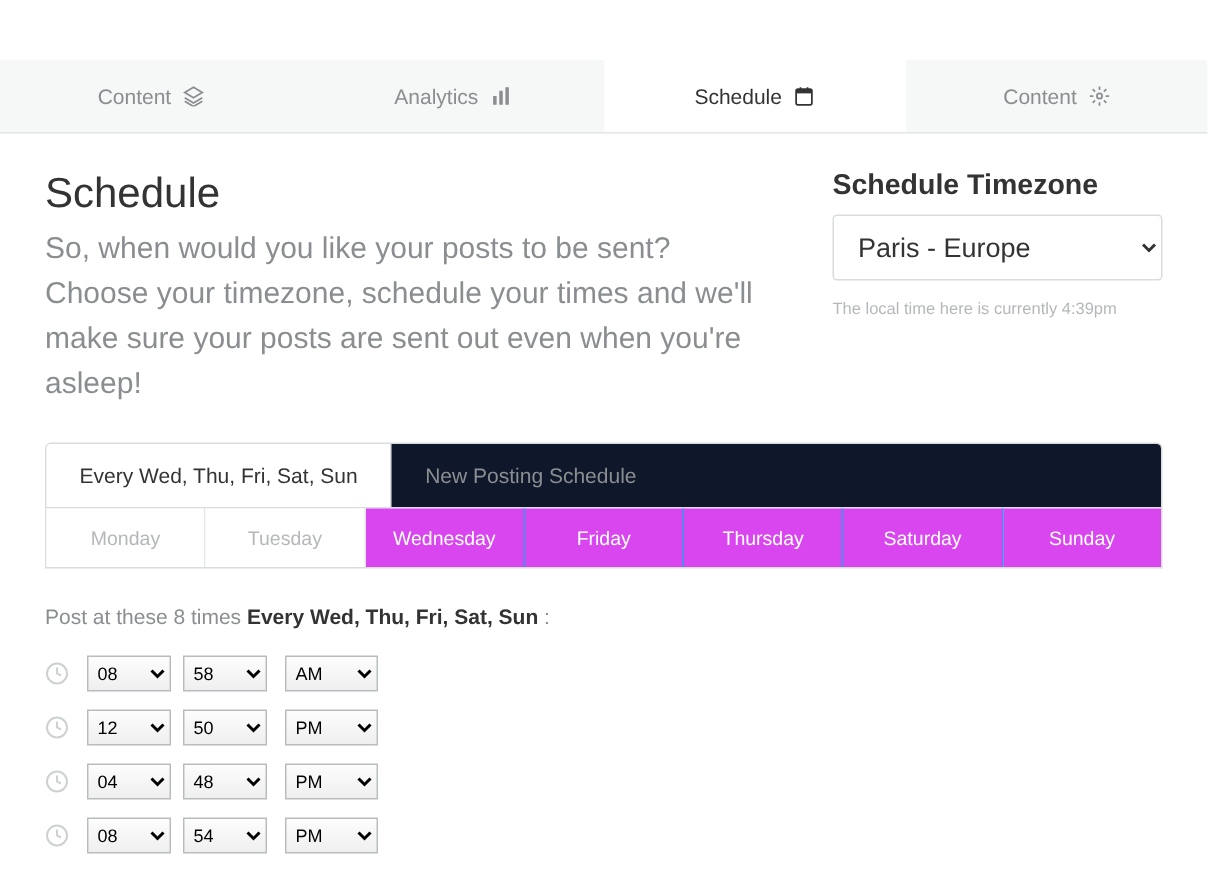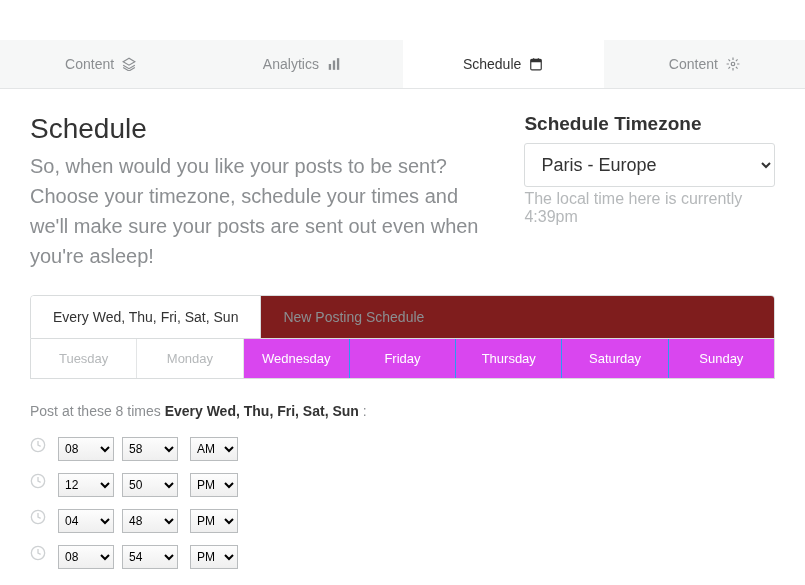--- a/index.html
+++ b/index.html
@@ -7,36 +7,36 @@
 .nav-tabs { display: flex; background: #f6f7f7; border-bottom: 1px solid #e3e5e6; margin-top: 40px; }
 .nav-tab { flex: 1; text-align: center; padding: 16px 0; color: #8b8e91; font-size: 14px; cursor: pointer; display: flex; align-items: center; justify-content: center; gap: 8px; }
 .nav-tab.active { background: #fff; color: #333; font-weight: 500; }
 .content { padding: 24px 30px; }
 .header-row { display: flex; justify-content: space-between; gap: 40px; margin-bottom: 24px; }
 .title { font-size: 28px; color: #333; font-weight: 500; margin-bottom: 6px; }
 .subtitle { color: #8b8e91; font-size: 20px; line-height: 1.5; max-width: 500px; }
 .tz-section { min-width: 220px; }
 .tz-label { font-size: 19px; font-weight: 600; color: #333; margin-bottom: 8px; }
 .tz-select { width: 100%; padding: 10px 12px; border: 1px solid #d9dcdd; border-radius: 3px; font-size: 18px; color: #333; background: #fff; }
-.tz-note { font-size: 16px; color: #b5b8ba; margin-top: 3px; }
+.tz-note { font-size: 11px; color: #b5b8ba; margin-top: 13px; }
 .sched-tabs { display: flex; border: 1px solid #d9dcdd; border-radius: 4px 4px 0 0; overflow: hidden; }
-.sched-tab { padding: 13px 22px; font-size: 14px; color: #8b8e91; cursor: pointer; background: #7f1d1d; border-right: 1px solid #d9dcdd; }
+.sched-tab { padding: 13px 22px; font-size: 14px; color: #8b8e91; cursor: pointer; background: #0f172a; border-right: 1px solid #d9dcdd; }
 .sched-tab.active { background: #fff; color: #333; }
 .sched-tab:last-child { flex: 1; border-right: none; }
 .day-row { display: flex; border: 1px solid #d9dcdd; border-top: none; }
 .day { flex: 1; text-align: center; padding: 12px 0; font-size: 13px; cursor: pointer; border-right: 1px solid #e3e5e6; }
 .day:last-child { border-right: none; }
 .day.off { color: #b5b8ba; background: #fff; }
 .day.on { background: #d946ef; color: #fff; border-right-color: #2b9bf1; }
 .posttimes-label { margin: 24px 0 18px; font-size: 14px; color: #8b8e91; }
 .posttimes-label b { color: #333; font-weight: 600; }
-.time-row { display: flex; align-items: flex-start; gap: 8px; margin-bottom: 12px; }
+.time-row { display: flex; align-items: center; gap: 8px; margin-bottom: 12px; }
 .clock-icon { width: 16px; height: 16px; color: #ced1d3; margin-right: 4px; }
 .time-sel { width: 56px; height: 24px; border: 1px solid #b9bcbe; background: linear-gradient(#fdfdfd,#efefef); font-size: 12px; padding: 0 2px; }
-.time-sel.ampm { width: 48px; margin-left: 4px; }
+.time-sel.ampm { width: 62px; margin-left: 4px; }
 .add-btn { margin-top: 24px; background: #168eea; color: #fff; border: none; padding: 12px 33px; font-size: 14px; border-radius: 3px; cursor: pointer; }
 svg { display: block; }
 </style>
 </head>
 <body>
 
 <div class="nav-tabs">
   <div class="nav-tab">
     <span>Content</span>
     <span>
@@ -91,22 +91,22 @@
       <div class="tz-note">The local time here is currently 4:39pm</div>
     </div>
   </div>
 
   <div class="sched-tabs">
     <div class="sched-tab active">Every Wed, Thu, Fri, Sat, Sun</div>
     <div class="sched-tab">New Posting Schedule</div>
   </div>
 
   <div class="day-row">
+    <div class="day off">Monday</div>
     <div class="day off">Tuesday</div>
-    <div class="day off">Monday</div>
     <div class="day on">Wednesday</div>
     <div class="day on">Friday</div>
     <div class="day on">Thursday</div>
     <div class="day on">Saturday</div>
     <div class="day on">Sunday</div>
   </div>
 
   <p class="posttimes-label">
     <span>Post at these 8 times </span><b>Every Wed, Thu, Fri, Sat, Sun</b><span> :</span>
   </p>

